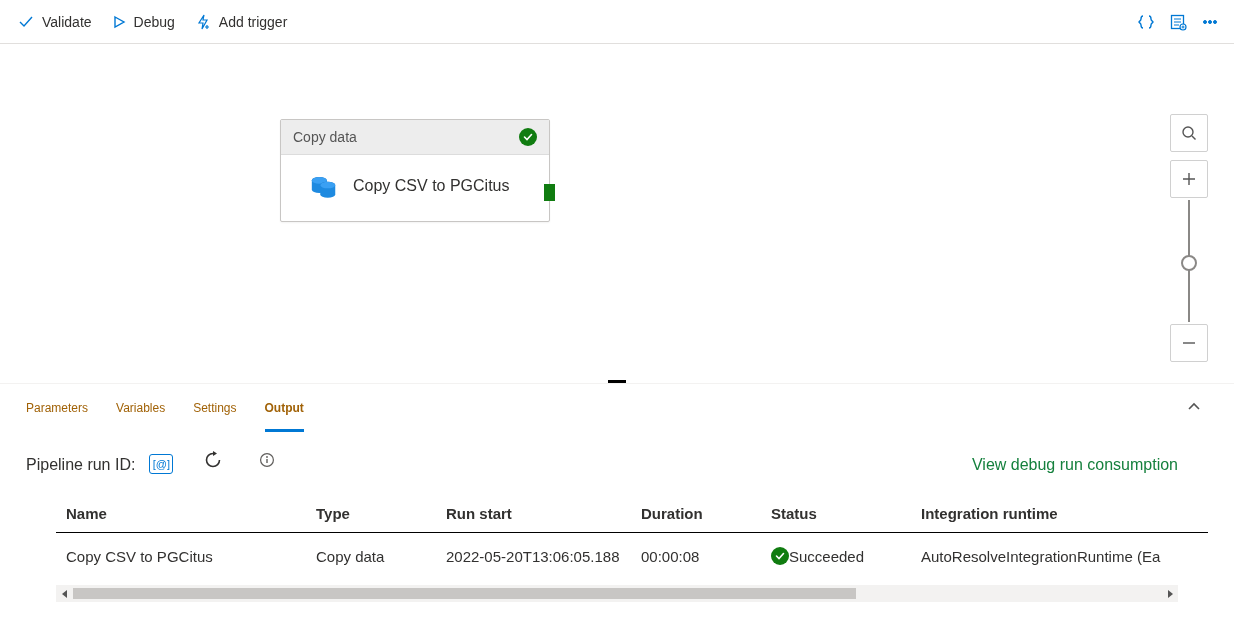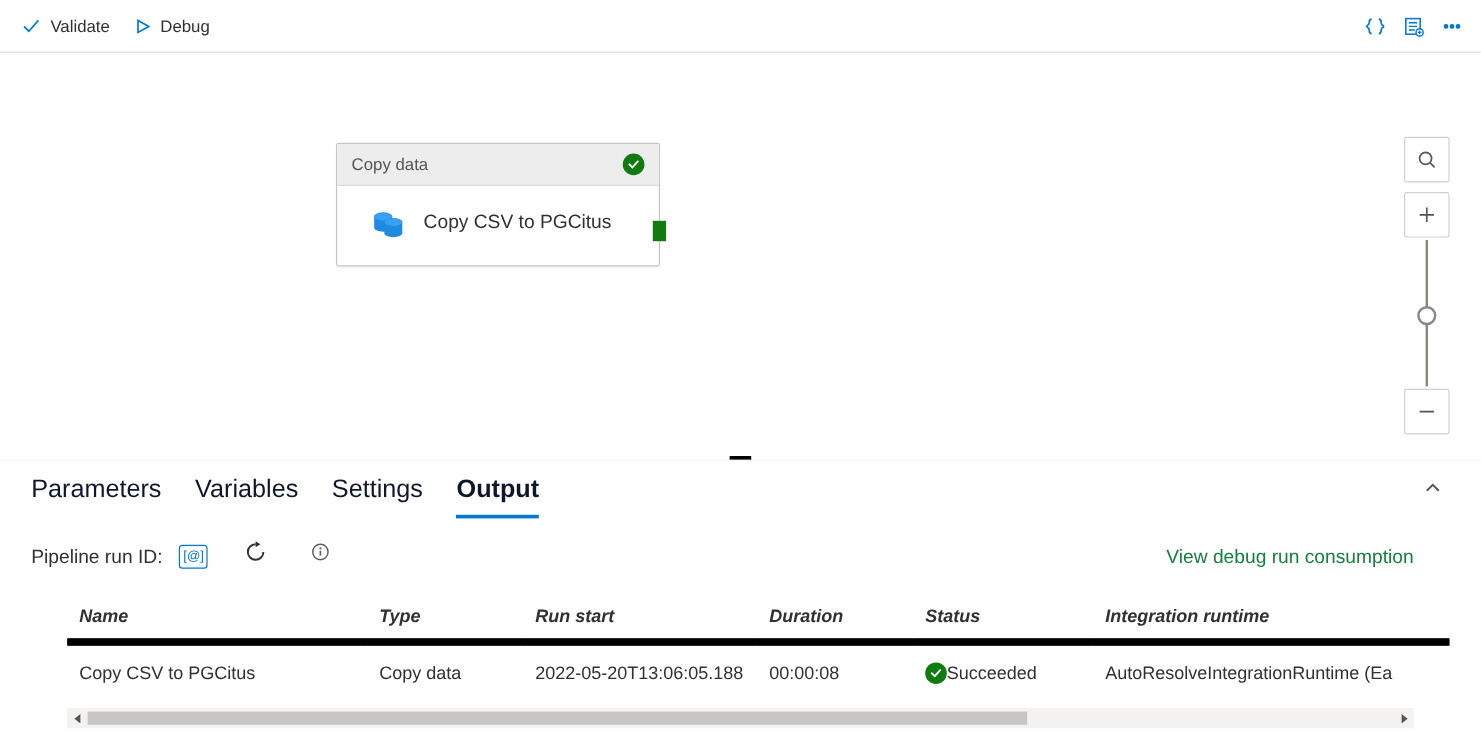--- a/index.html
+++ b/index.html
@@ -30,34 +30,34 @@
   .canvas-controls .cbtn { width: 38px; height: 38px; border: 1px solid #d0d0d0; background: #fff; border-radius: 2px; display: flex; align-items: center; justify-content: center; cursor: pointer; margin-bottom: 4px; }
   .canvas-controls .track { width: 2px; height: 122px; background: #8a8886; margin-top: -2px; margin-bottom: -2px; position: relative; }
   .canvas-controls .track .thumb { position: absolute; left: -7px; top: 55px; width: 16px; height: 16px; border-radius: 50%; background: #fff; border: 2px solid #8a8886; }
 
   .splitter { height: 4px; display: flex; align-items: center; justify-content: center; }
   .splitter .grip { width: 18px; height: 3px; background: #000; }
 
   
   .panel { border-top: 1px solid #f3f2f1; }
   .tabs { display: flex; align-items: center; gap: 28px; padding: 0 26px; height: 48px; }
-  .tab { font-size: 21px; color: #0f172a; cursor: pointer; height: 100%; display: flex; align-items: center; border-bottom: 3px solid transparent; padding-top: 3px; }
+  .tab { font-size: 12px; color: #a16207; cursor: pointer; height: 100%; display: flex; align-items: center; border-bottom: 3px solid transparent; padding-top: 3px; }
   .tab.active { font-weight: 600; border-bottom-color: #0078d4; }
 
   .runid-row { display: flex; align-items: flex-end; gap: 8px; padding: 14px 26px 20px; }
   .runid-row .lbl { font-size: 16px; }
   .runid-row .rid { font-size: 16px; font-weight: 700; letter-spacing: 0.2px; }
   .runid-row .atbtn { width: 24px; height: 20px; border: 1px solid #0078d4; color: #0078d4; font-size: 11px; display: flex; align-items: center; justify-content: center; border-radius: 3px; margin-left: 6px; cursor: pointer; }
   .runid-row .icon { width: 28px; height: 28px; display: flex; align-items: center; justify-content: center; margin-left: 18px; cursor: pointer; }
   .runid-row .link { margin-left: auto; color: #15803d; font-size: 16px; cursor: pointer; margin-right: 30px; }
 
   .table-wrap { margin: 0 26px 6px 56px; overflow: hidden; }
   table.grid { width: 100%; border-collapse: collapse; table-layout: fixed; }
   table.grid th { text-align: left; font-weight: 600; font-size: 15px; padding: 10px 10px; border-top: 1px solid transparent; }
-  table.grid thead { border-bottom: 6px solid #000000; font-style: italic; }
+  table.grid thead { border-bottom: 1px solid #000000; }
   table.grid td { padding: 14px 10px; font-size: 15px; white-space: nowrap; overflow: hidden; text-overflow: clip; }
   .status-cell { display: flex; align-items: center; gap: 0; }
 
   
   .hscroll { position: relative; height: 17px; margin: 0 56px 0 56px; background: #f3f2f1; display: flex; align-items: center; }
   .hscroll .arrow { width: 17px; height: 17px; display: flex; align-items: center; justify-content: center; color: #555; cursor: pointer; }
   .hscroll .track { flex: 1; height: 17px; position: relative; }
   .hscroll .thumb { position: absolute; left: 0; top: 3px; width: 72%; height: 11px; background: #c8c6c4; }
   .hscroll .arrow svg{display:block;}
 
@@ -72,20 +72,27 @@
       <svg width="16" height="16" viewBox="0 0 16 16" fill="none">
           <path d="M2 8 L6 12 L14 3" stroke="#0078d4" stroke-width="1.4"></path>
         </svg>
       <span>Validate</span>
     </div>
     <div class="tbtn">
       <svg width="14" height="14" viewBox="0 0 14 14" fill="none">
           <path d="M3 2 L12 7 L3 12 Z" stroke="#0078d4" stroke-width="1.4" fill="none"></path>
         </svg>
       <span>Debug</span>
+    </div>
+    <div class="tbtn">
+      <svg width="16" height="16" viewBox="0 0 16 16" fill="none">
+          <path d="M9 1 L4 9 L8 9 L7 15 L12 6 L8 6 Z" stroke="#0078d4" stroke-width="1.2" fill="none"></path>
+          <path d="M12 11 L12 15 M10 13 L14 13" stroke="#0078d4" stroke-width="1.2"></path>
+        </svg>
+      <span>Add trigger</span>
     </div>
     <div class="spacer"></div>
     <div class="iconbtn">
       <svg width="18" height="18" viewBox="0 0 18 18" fill="none">
           <path d="M6 3 C4 3 4 5 4 6 C4 8 2 8 2 9 C2 10 4 10 4 12 C4 13 4 15 6 15" stroke="#0078d4" stroke-width="1.4" fill="none"></path>
           <path d="M12 3 C14 3 14 5 14 6 C14 8 16 8 16 9 C16 10 14 10 14 12 C14 13 14 15 12 15" stroke="#0078d4" stroke-width="1.4" fill="none"></path>
         </svg>
     </div>
     <div class="iconbtn">
       <svg width="18" height="18" viewBox="0 0 18 18" fill="none">

